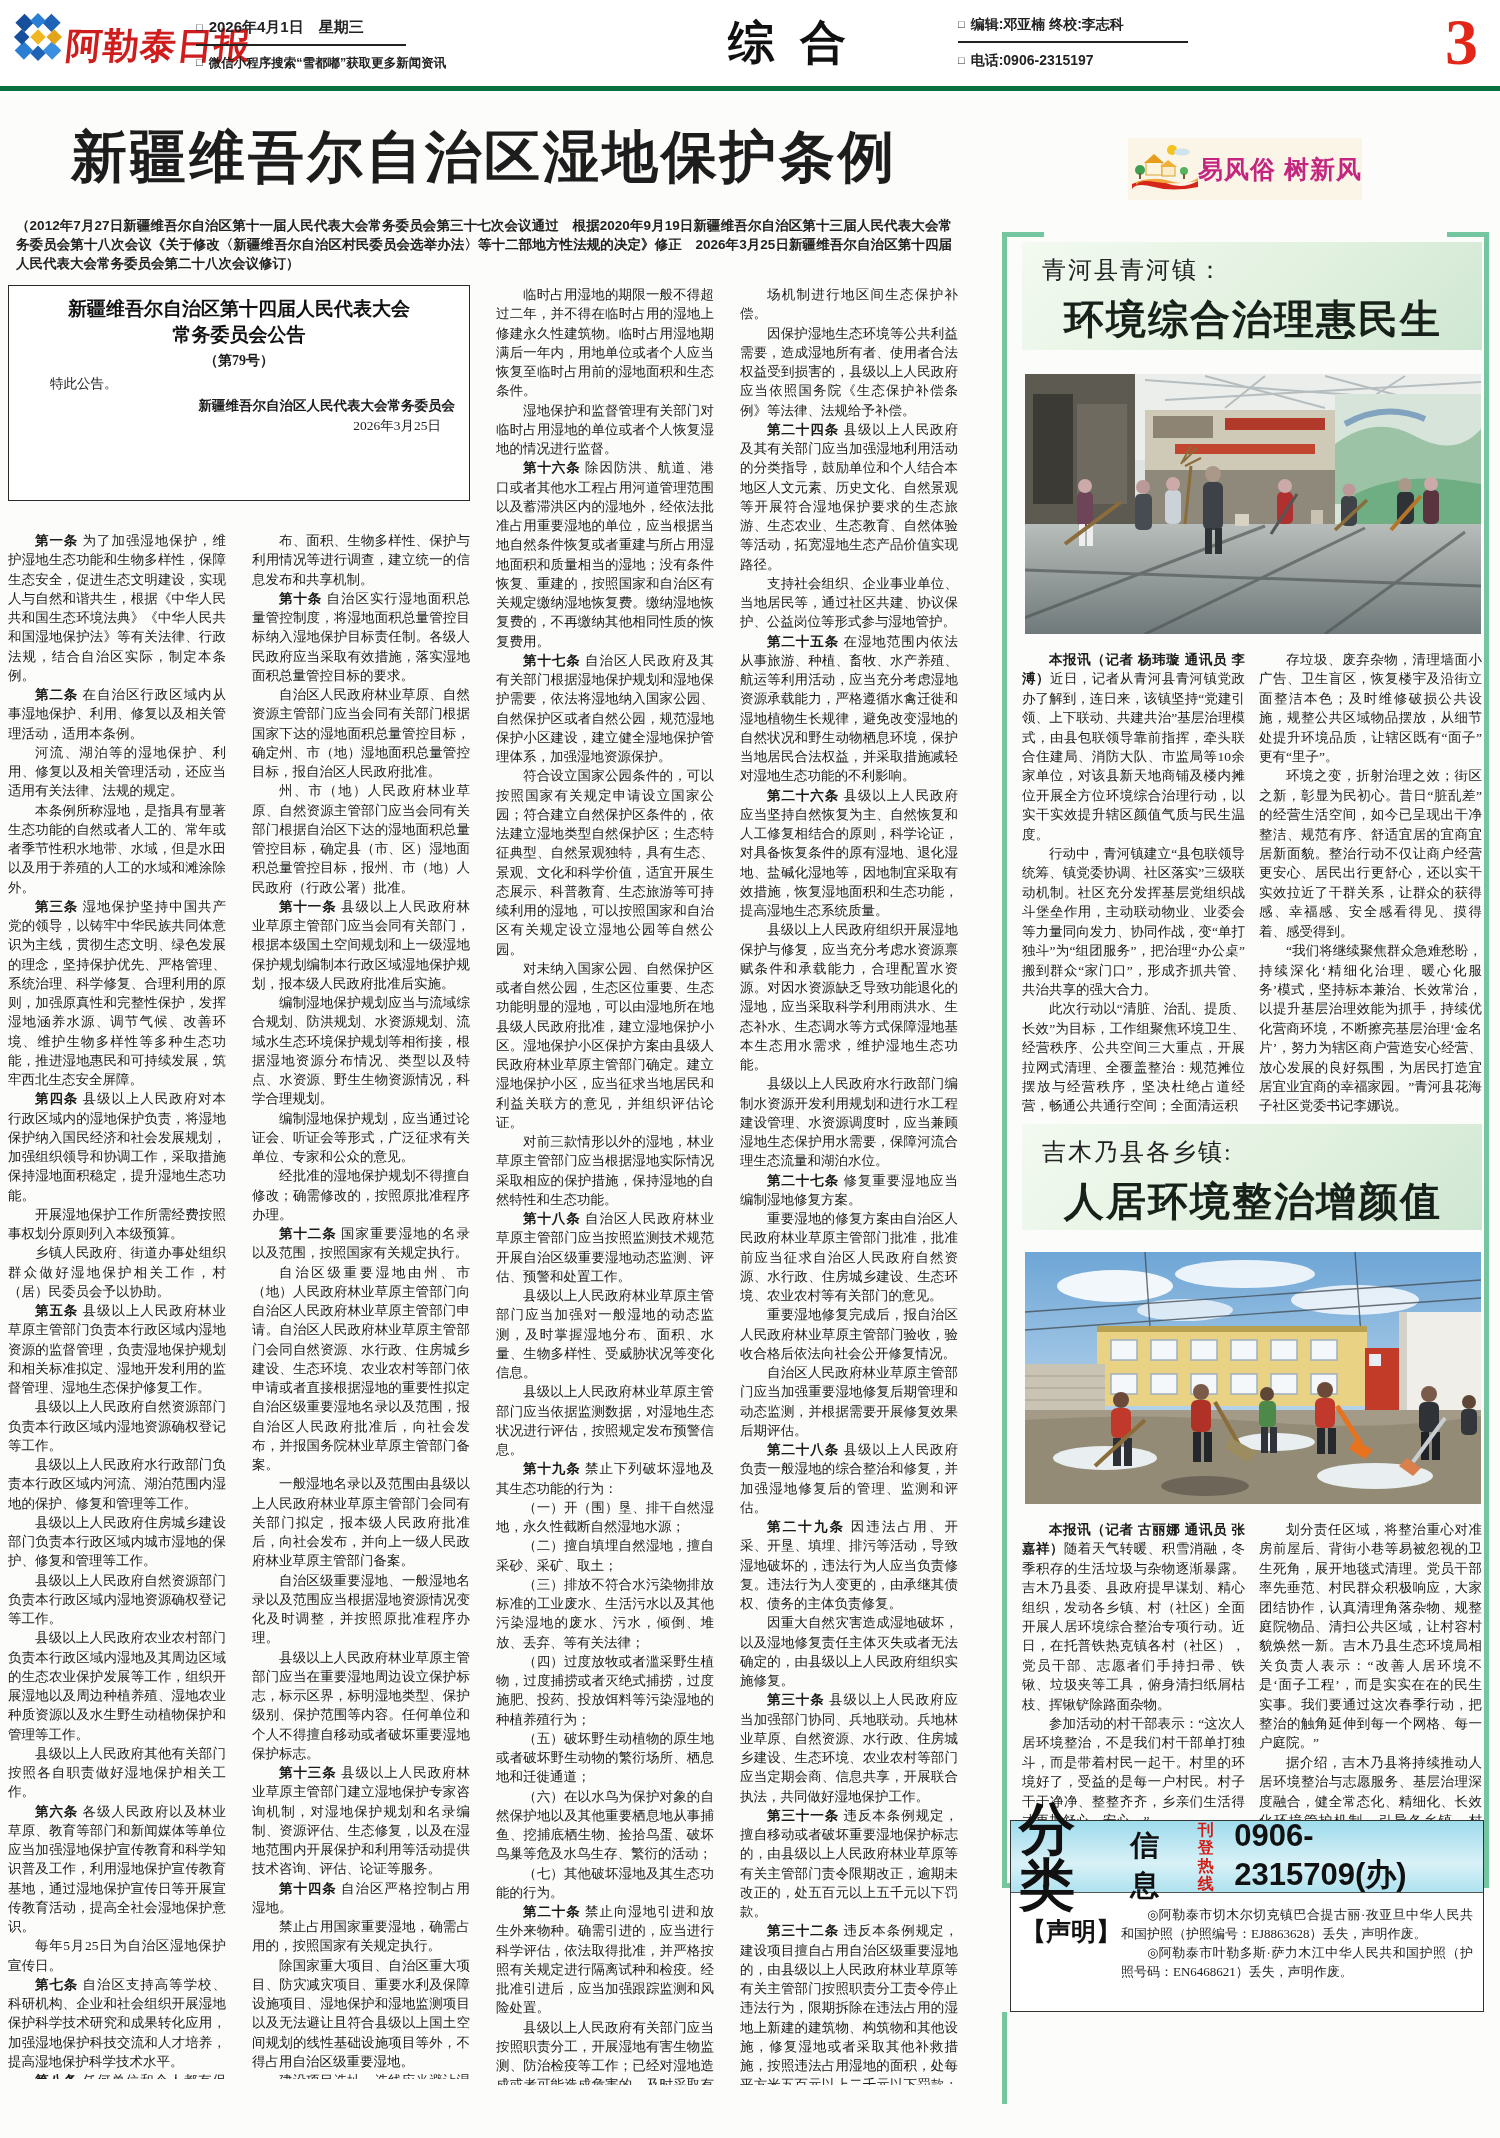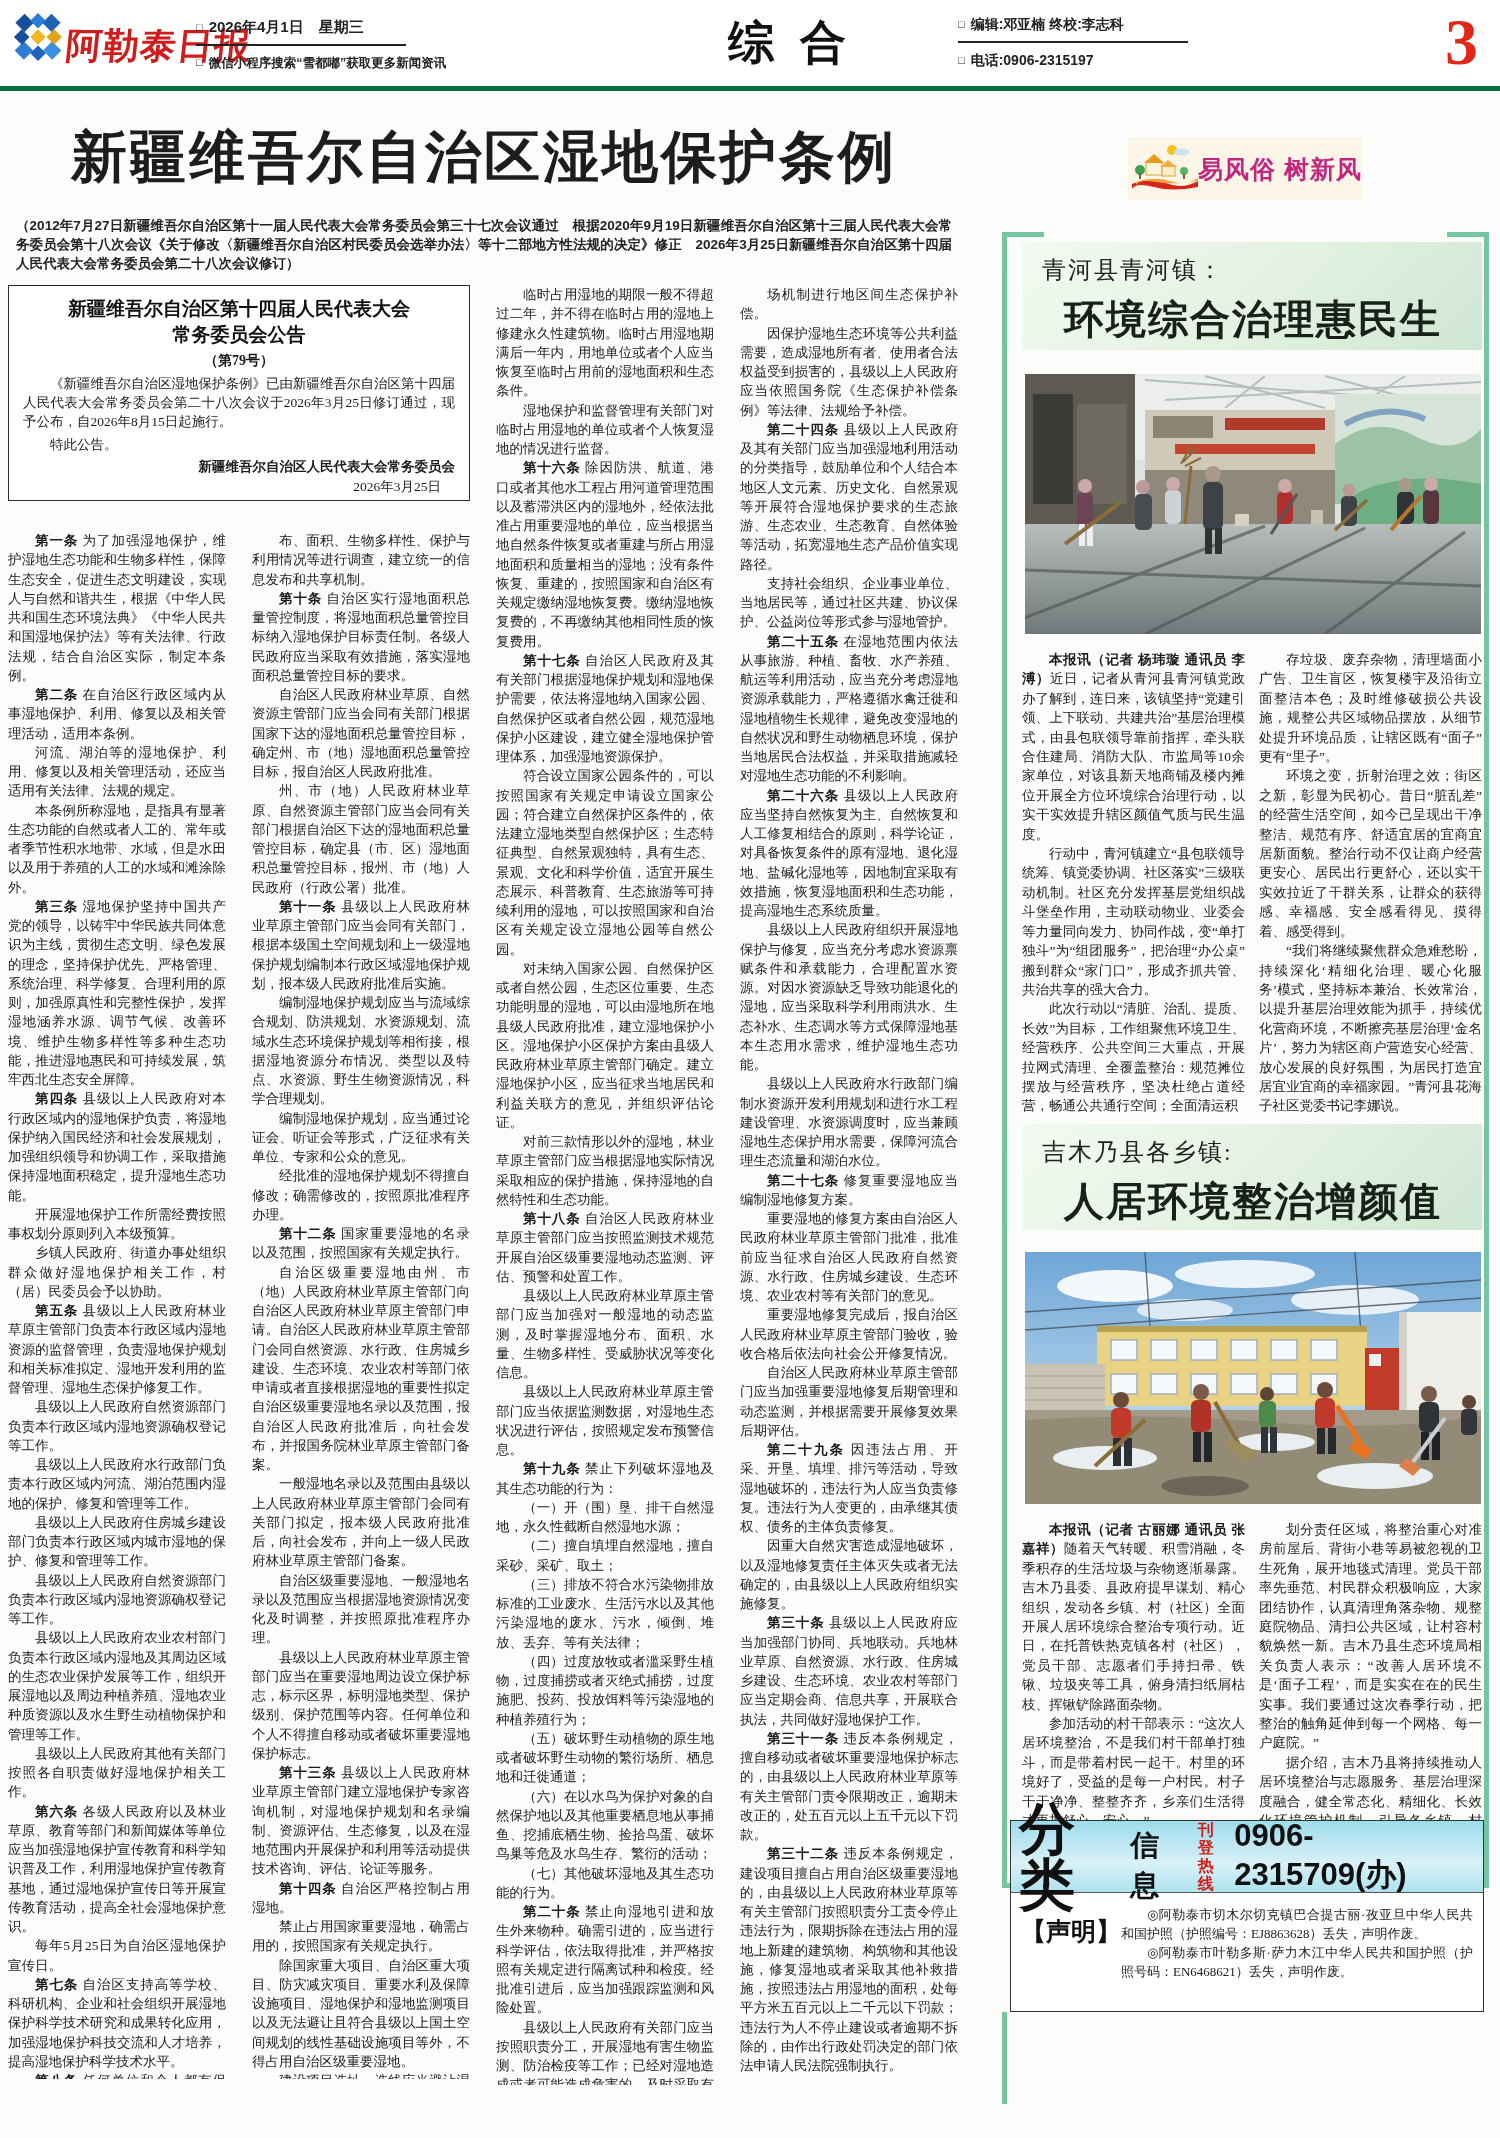--- a/index.html
+++ b/index.html
@@ -129,21 +129,20 @@
 
   <div class="colrow">
     <div class="leftpair">
       <div class="notice">
         <div class="notice-title">
           <div>新疆维吾尔自治区第十四届人民代表大会</div>
           <div>常务委员会公告</div>
         </div>
         <div class="notice-no">（第79号）</div>
         <div class="notice-body">
-            <p>《新疆维吾尔自治区湿地保护条例》已由新疆维吾尔自治区第十四届人民代表大会常务委员会第二十八次会议于2026年3月25日修订通过，现予公布，自2026年8月15日起施行。</p>
             <p>特此公告。</p>
           </div>
         <div class="notice-sign">新疆维吾尔自治区人民代表大会常务委员会</div>
         <div class="notice-date">2026年3月25日</div>
       </div>
       <div class="subcols">
         <div class="bodycol c12">
             <p><b>第一条</b> 为了加强湿地保护，维护湿地生态功能和生物多样性，保障生态安全，促进生态文明建设，实现人与自然和谐共生，根据《中华人民共和国生态环境法典》《中华人民共和国湿地保护法》等有关法律、行政法规，结合自治区实际，制定本条例。</p>
             <p><b>第二条</b> 在自治区行政区域内从事湿地保护、利用、修复以及相关管理活动，适用本条例。</p>
             <p>河流、湖泊等的湿地保护、利用、修复以及相关管理活动，还应当适用有关法律、法规的规定。</p>
@@ -214,20 +213,21 @@
         <p><b>第二十四条</b> 县级以上人民政府及其有关部门应当加强湿地利用活动的分类指导，鼓励单位和个人结合本地区人文元素、历史文化、自然景观等开展符合湿地保护要求的生态旅游、生态农业、生态教育、自然体验等活动，拓宽湿地生态产品价值实现路径。</p>
         <p>支持社会组织、企业事业单位、当地居民等，通过社区共建、协议保护、公益岗位等形式参与湿地管护。</p>
         <p><b>第二十五条</b> 在湿地范围内依法从事旅游、种植、畜牧、水产养殖、航运等利用活动，应当充分考虑湿地资源承载能力，严格遵循水禽迁徙和湿地植物生长规律，避免改变湿地的自然状况和野生动物栖息环境，保护当地居民合法权益，并采取措施减轻对湿地生态功能的不利影响。</p>
         <p><b>第二十六条</b> 县级以上人民政府应当坚持自然恢复为主、自然恢复和人工修复相结合的原则，科学论证，对具备恢复条件的原有湿地、退化湿地、盐碱化湿地等，因地制宜采取有效措施，恢复湿地面积和生态功能，提高湿地生态系统质量。</p>
         <p>县级以上人民政府组织开展湿地保护与修复，应当充分考虑水资源禀赋条件和承载能力，合理配置水资源。对因水资源缺乏导致功能退化的湿地，应当采取科学利用雨洪水、生态补水、生态调水等方式保障湿地基本生态用水需求，维护湿地生态功能。</p>
         <p>县级以上人民政府水行政部门编制水资源开发利用规划和进行水工程建设管理、水资源调度时，应当兼顾湿地生态保护用水需要，保障河流合理生态流量和湖泊水位。</p>
         <p><b>第二十七条</b> 修复重要湿地应当编制湿地修复方案。</p>
         <p>重要湿地的修复方案由自治区人民政府林业草原主管部门批准，批准前应当征求自治区人民政府自然资源、水行政、住房城乡建设、生态环境、农业农村等有关部门的意见。</p>
         <p>重要湿地修复完成后，报自治区人民政府林业草原主管部门验收，验收合格后依法向社会公开修复情况。</p>
         <p>自治区人民政府林业草原主管部门应当加强重要湿地修复后期管理和动态监测，并根据需要开展修复效果后期评估。</p>
+        <p><b>第二十八条</b> 县级以上人民政府负责一般湿地的综合整治和修复，并加强湿地修复后的管理、监测和评估。</p>
         <p><b>第二十九条</b> 因违法占用、开采、开垦、填埋、排污等活动，导致湿地破坏的，违法行为人应当负责修复。违法行为人变更的，由承继其债权、债务的主体负责修复。</p>
         <p>因重大自然灾害造成湿地破坏，以及湿地修复责任主体灭失或者无法确定的，由县级以上人民政府组织实施修复。</p>
         <p><b>第三十条</b> 县级以上人民政府应当加强部门协同、兵地联动。兵地林业草原、自然资源、水行政、住房城乡建设、生态环境、农业农村等部门应当定期会商、信息共享，开展联合执法，共同做好湿地保护工作。</p>
         <p><b>第三十一条</b> 违反本条例规定，擅自移动或者破坏重要湿地保护标志的，由县级以上人民政府林业草原等有关主管部门责令限期改正，逾期未改正的，处五百元以上五千元以下罚款。</p>
         <p><b>第三十二条</b> 违反本条例规定，建设项目擅自占用自治区级重要湿地的，由县级以上人民政府林业草原等有关主管部门按照职责分工责令停止违法行为，限期拆除在违法占用的湿地上新建的建筑物、构筑物和其他设施，修复湿地或者采取其他补救措施，按照违法占用湿地的面积，处每平方米五百元以上二千元以下罚款；违法行为人不停止建设或者逾期不拆除的，由作出行政处罚决定的部门依法申请人民法院强制执行。</p>
       </div>
   </div>
 </div>
 
 <div class="frame" style="left:1002px; top:232px; width:5px;  height:1656px;"></div>

